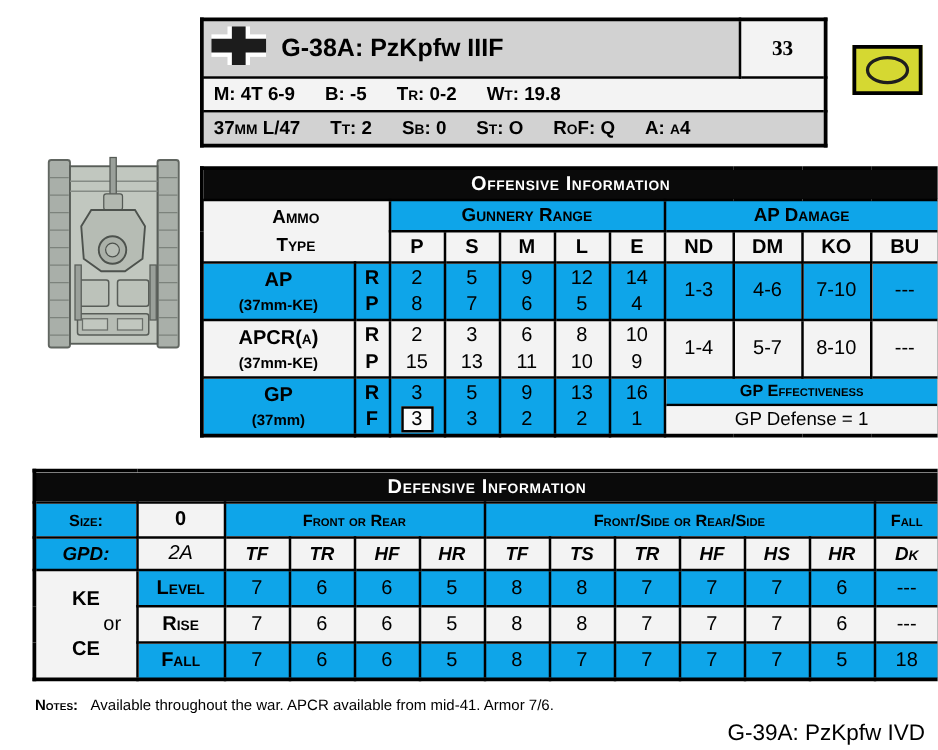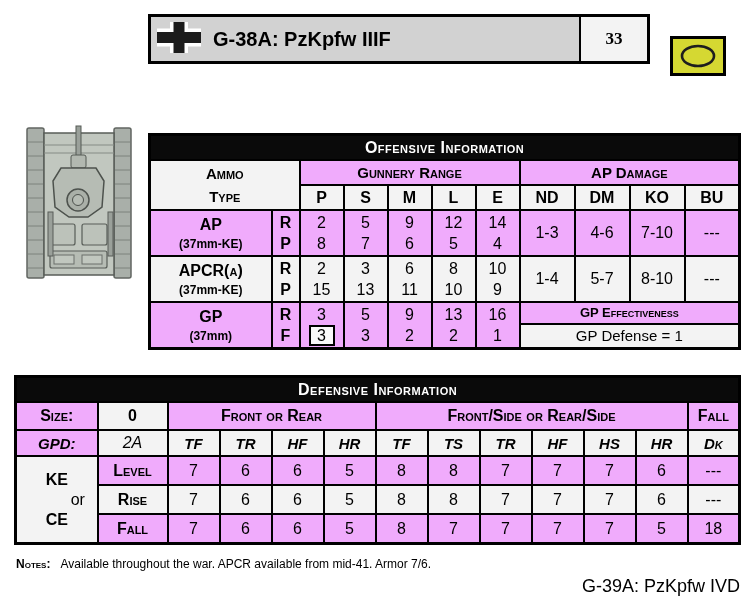--- a/index.html
+++ b/index.html
@@ -1,26 +1,26 @@
 <!DOCTYPE html>
 <html><head>
 <meta charset="utf-8">
 <style>
   html,body{margin:0;padding:0;}
   body{
     width:750px;height:600px;position:relative;background:#ffffff;
     font-family:"Liberation Sans",sans-serif;color:#000;
     -webkit-font-smoothing:antialiased;
   }
-  .abs{position:absolute;}
+  .abs{position:absolute;margin-left:12px;}
   .sc{font-variant:small-caps;}
   table{border-collapse:collapse;table-layout:fixed;border:3px solid #000;}
   td,th{border:2px solid #000;padding:0;text-align:center;vertical-align:middle;overflow:hidden;}
   .bar{background:#0a0a0a;color:#ffffff;font-weight:bold;font-size:16px;font-variant:small-caps;letter-spacing:.5px;height:23px;}
-  .g{background:#f0abfc;text-align:center;}
+  .g{background:#0ea5e9;text-align:center;}
   .w{background:#f3f3f3;}
   .hg{background:#d2d2d2;}
 
   
   #hdr{left:148px;top:14px;width:502px;}
   #hdr .titlecell{height:44px;text-align:left;}
   .titleflex{display:flex;align-items:center;gap:12px;padding-left:6px;}
   .title{font-size:20px;font-weight:bold;}
   .numcell{width:66px;font-size:17px;font-weight:bold;font-family:Liberation Serif, serif;}
   .statrow td{height:25px;text-align:left;font-size:15px;font-weight:bold;}
@@ -40,21 +40,21 @@
   #off .rp div{font-weight:bold;line-height:21px;}
   #off .num div{line-height:21px;}
   #off .ammohdr div{line-height:23px;}
   .boxed{display:inline-block;border:2px solid #000;background:#fafafa;min-width:16px;padding:0 3px;line-height:17px;}
   .gpcell{padding:0;}
   .gph{height:20px;line-height:20px;border-bottom:2px solid #000;font-size:13px;font-weight:bold;font-variant:small-caps;}
   .gpv{height:22px;line-height:22px;font-size:15px;}
 
   
   #def{left:14px;top:375px;width:724px;}
-  #def .hrow td{height:26px;font-size:16px;font-weight:bold;font-variant:small-caps;}
+  #def .hrow td{height:26px;font-size:13px;font-weight:bold;font-variant:small-caps;}
   #def .chrow td{height:24px;font-size:15px;font-weight:bold;font-style:italic;}
   #def .dr td{height:27px;font-size:16px;}
   #def .rowlab{font-size:15px;font-weight:bold;font-variant:small-caps;}
   #def .kece{font-size:16px;font-weight:bold;}
   #def .kece div{line-height:20px;}
   .lblcell{font-size:15px;font-weight:bold;font-variant:small-caps;}
 
   
   #notes{left:16px;top:557px;width:710px;font-size:12px;text-align:left;}
   #notes .nl{font-weight:bold;font-variant:small-caps;margin-right:10px;}
@@ -73,20 +73,42 @@
             <rect x="13" y="0" width="18" height="31" fill="#ffffff"></rect>
             <rect x="0" y="6.5" width="44" height="18" fill="#ffffff"></rect>
             <rect x="16.5" y="0" width="11" height="31" fill="#1c1c1c"></rect>
             <rect x="0" y="10" width="44" height="11" fill="#1c1c1c"></rect>
           </svg>
         </span>
         <span class="title">G-38A: PzKpfw IIIF</span>
       </div>
     </td>
     <td class="w numcell">33</td>
+  </tr>
+  <tr class="statrow">
+    <td colspan="2" class="w">
+      <div class="statline">
+        <span>M: 4T  6-9</span>
+        <span>B: -5</span>
+        <span>Tr: 0-2</span>
+        <span>Wt: 19.8</span>
+      </div>
+    </td>
+  </tr>
+  <tr class="statrow">
+    <td colspan="2" class="hg">
+      <div class="statline">
+        <span>37mm L/47</span>
+        <span>Tt: 2</span>
+        <span>Sb: 0</span>
+        <span>St: O</span>
+        <span>RoF: Q</span>
+        <span>A: a4</span>
+      </div>
+    </td>
   </tr>
 </tbody>
   </table>
 
 <div id="chit" class="abs">
   <svg width="44" height="28" viewBox="0 0 44 28">
     <ellipse cx="22" cy="14" rx="16" ry="10" fill="none" stroke="#1e1e1e" stroke-width="2.6"></ellipse>
   </svg>
 </div>
 

